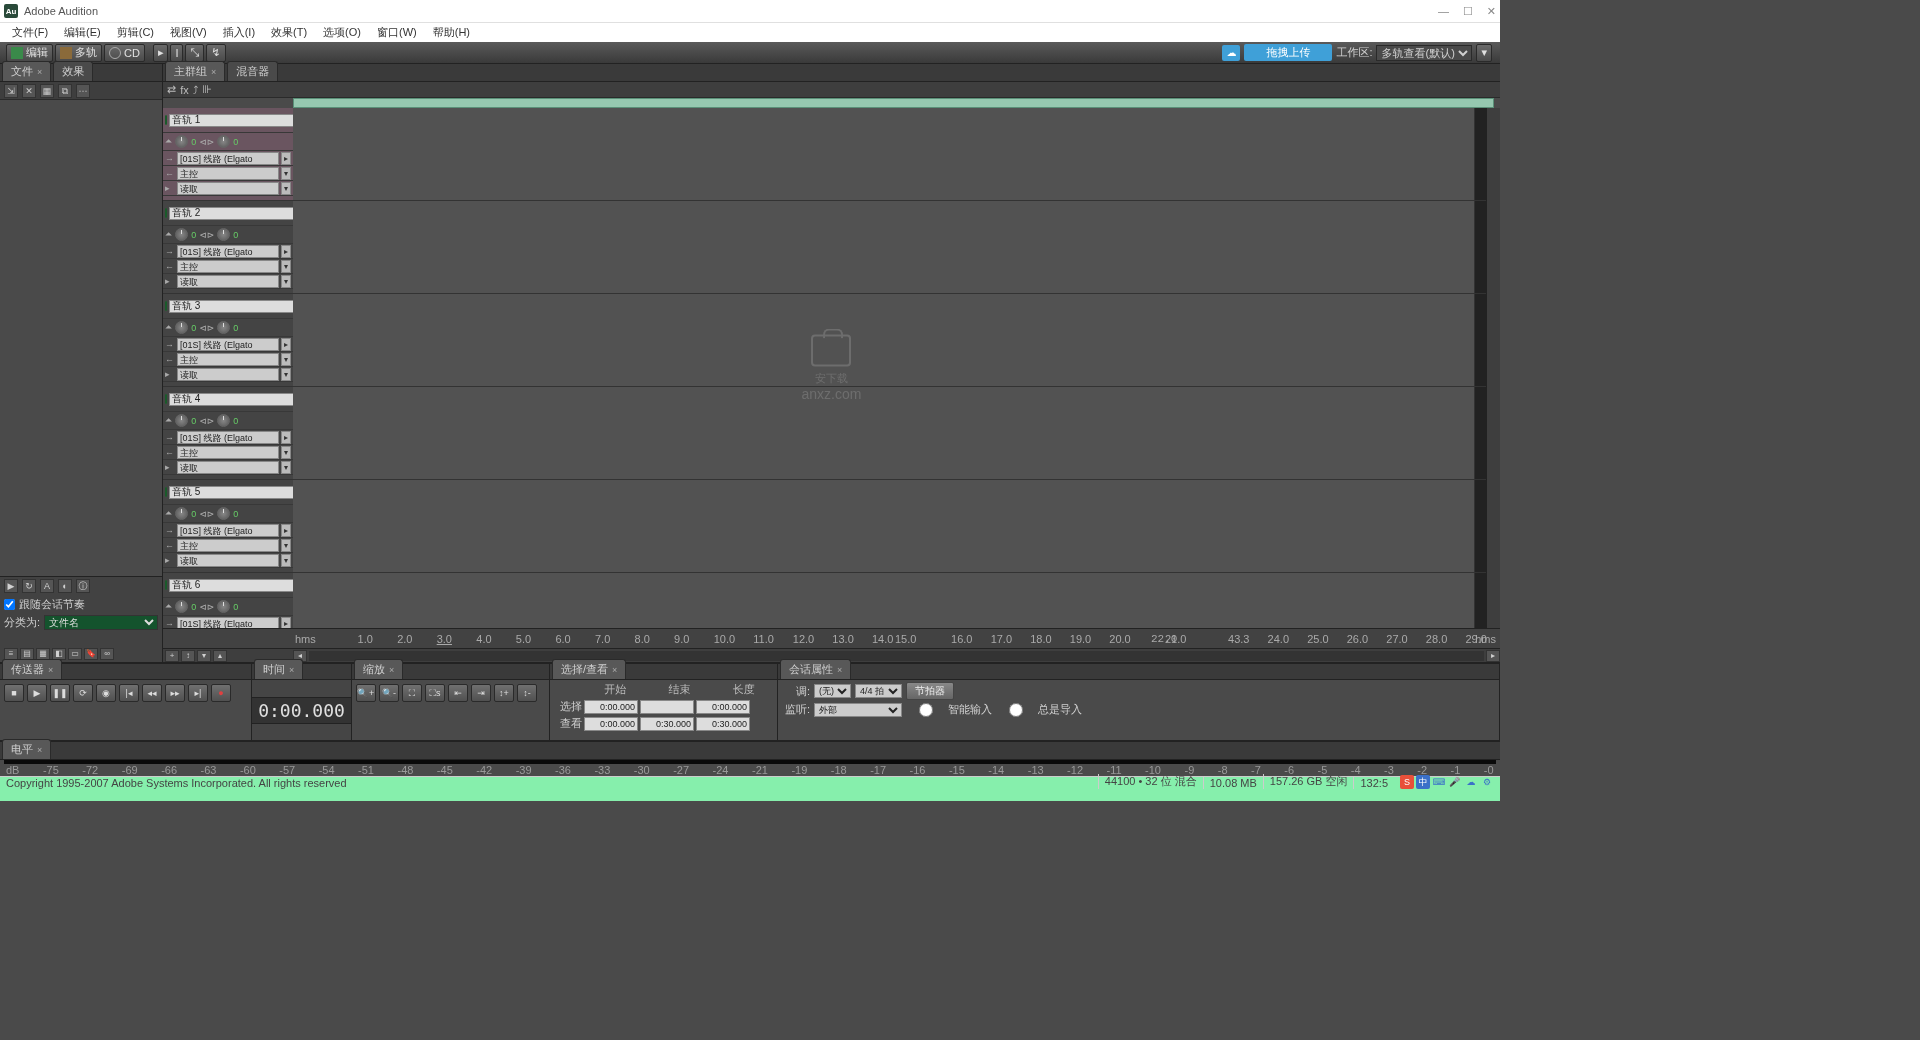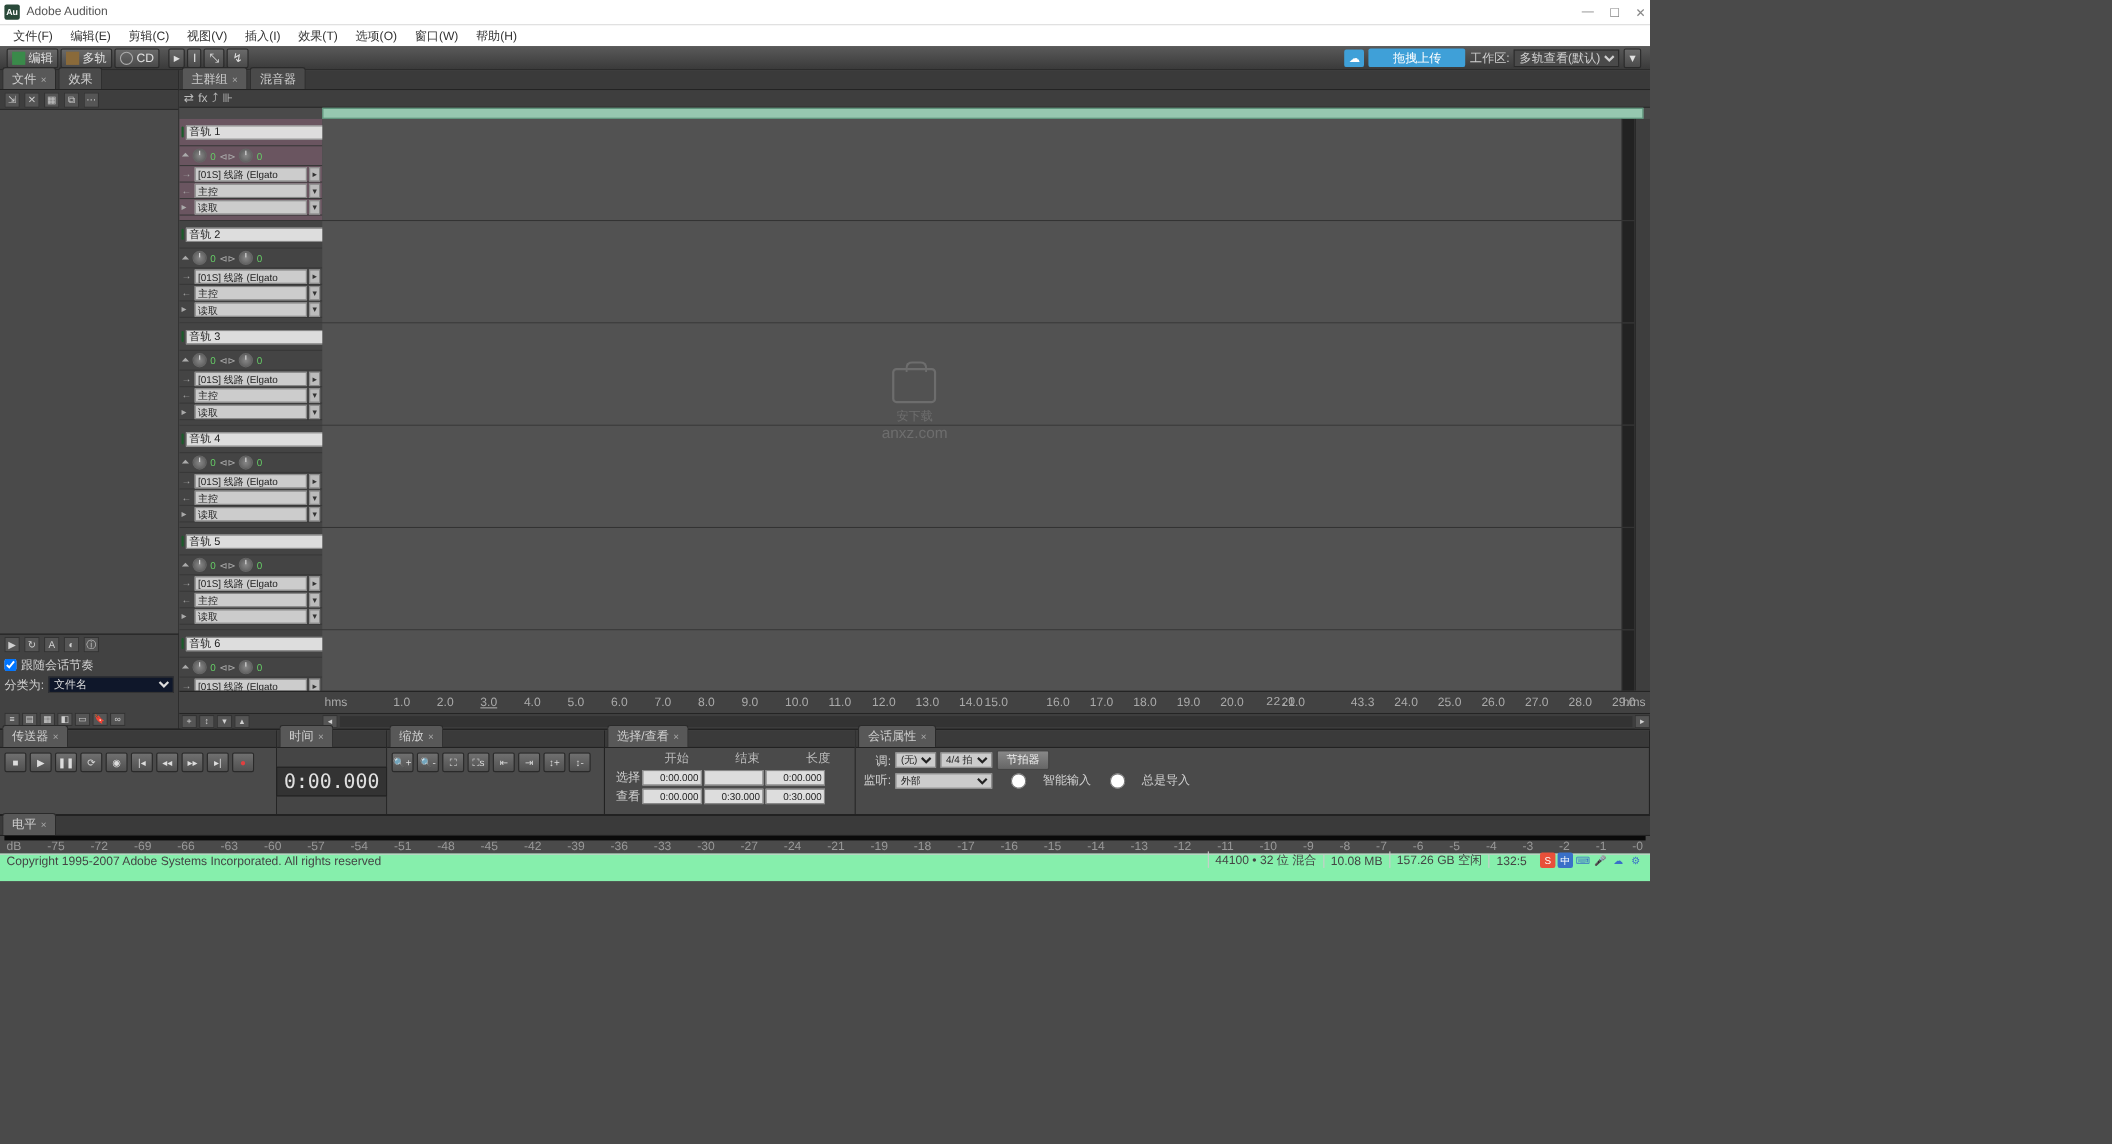--- a/index.html
+++ b/index.html
@@ -31,21 +31,21 @@
 .left-col{width:163px;display:flex;flex-direction:column;border-right:1px solid #222}
 .left-top{flex:1;background:#4a4a4a;display:flex;flex-direction:column}
 .left-top .mini-toolbar{height:18px;display:flex;align-items:center;gap:4px;padding:0 4px;background:#3e3e3e;border-bottom:1px solid #2a2a2a}
 .mini-toolbar span{width:14px;height:14px;background:#555;border:1px solid #333;display:inline-block;cursor:pointer;font-size:9px;text-align:center;line-height:12px;color:#ccc}
 .file-list{flex:1;background:#4a4a4a}
 .left-bottom{height:86px;background:#424242;border-top:1px solid #222;display:flex;flex-direction:column;padding:2px 4px;font-size:11px}
 .lb-tb{display:flex;gap:4px;margin-bottom:2px}
 .lb-tb span{width:14px;height:14px;background:#555;border:1px solid #333;display:inline-block;cursor:pointer;font-size:9px;text-align:center;line-height:12px}
 .lb-row{display:flex;align-items:center;gap:4px;height:18px}
 .lb-row input[type=checkbox]{width:11px;height:11px}
-.lb-row select{flex:1;font-size:10px;height:15px;background:#0f172a;color:#ddd;border:1px solid #333}
+.lb-row select{flex:1;font-size:10px;height:15px;background:#14532d;color:#ddd;border:1px solid #333}
 .lb-icons{display:flex;gap:2px;margin-top:auto}
 .lb-icons span{width:14px;height:12px;background:#555;border:1px solid #333;cursor:pointer;font-size:8px;text-align:center;line-height:10px}
 
 .track-col{flex:1;display:flex;flex-direction:column;background:#4a4a4a}
 .track-tabs{height:18px;background:#3a3a3a;display:flex;align-items:end;padding-left:2px;border-bottom:1px solid #222}
 .track-tools{height:16px;background:#3e3e3e;display:flex;align-items:center;gap:4px;padding:0 4px;border-bottom:1px solid #2a2a2a;font-size:10px}
 .track-tools span{cursor:pointer;color:#bbb}
 .timeline-hdr{height:10px;background:#96c8b0;border:1px solid #5a9078;margin:0 6px 0 130px}
 .tracks-wrap{flex:1;display:flex;overflow:hidden}
 .track{display:flex;border-bottom:1px solid #333}

